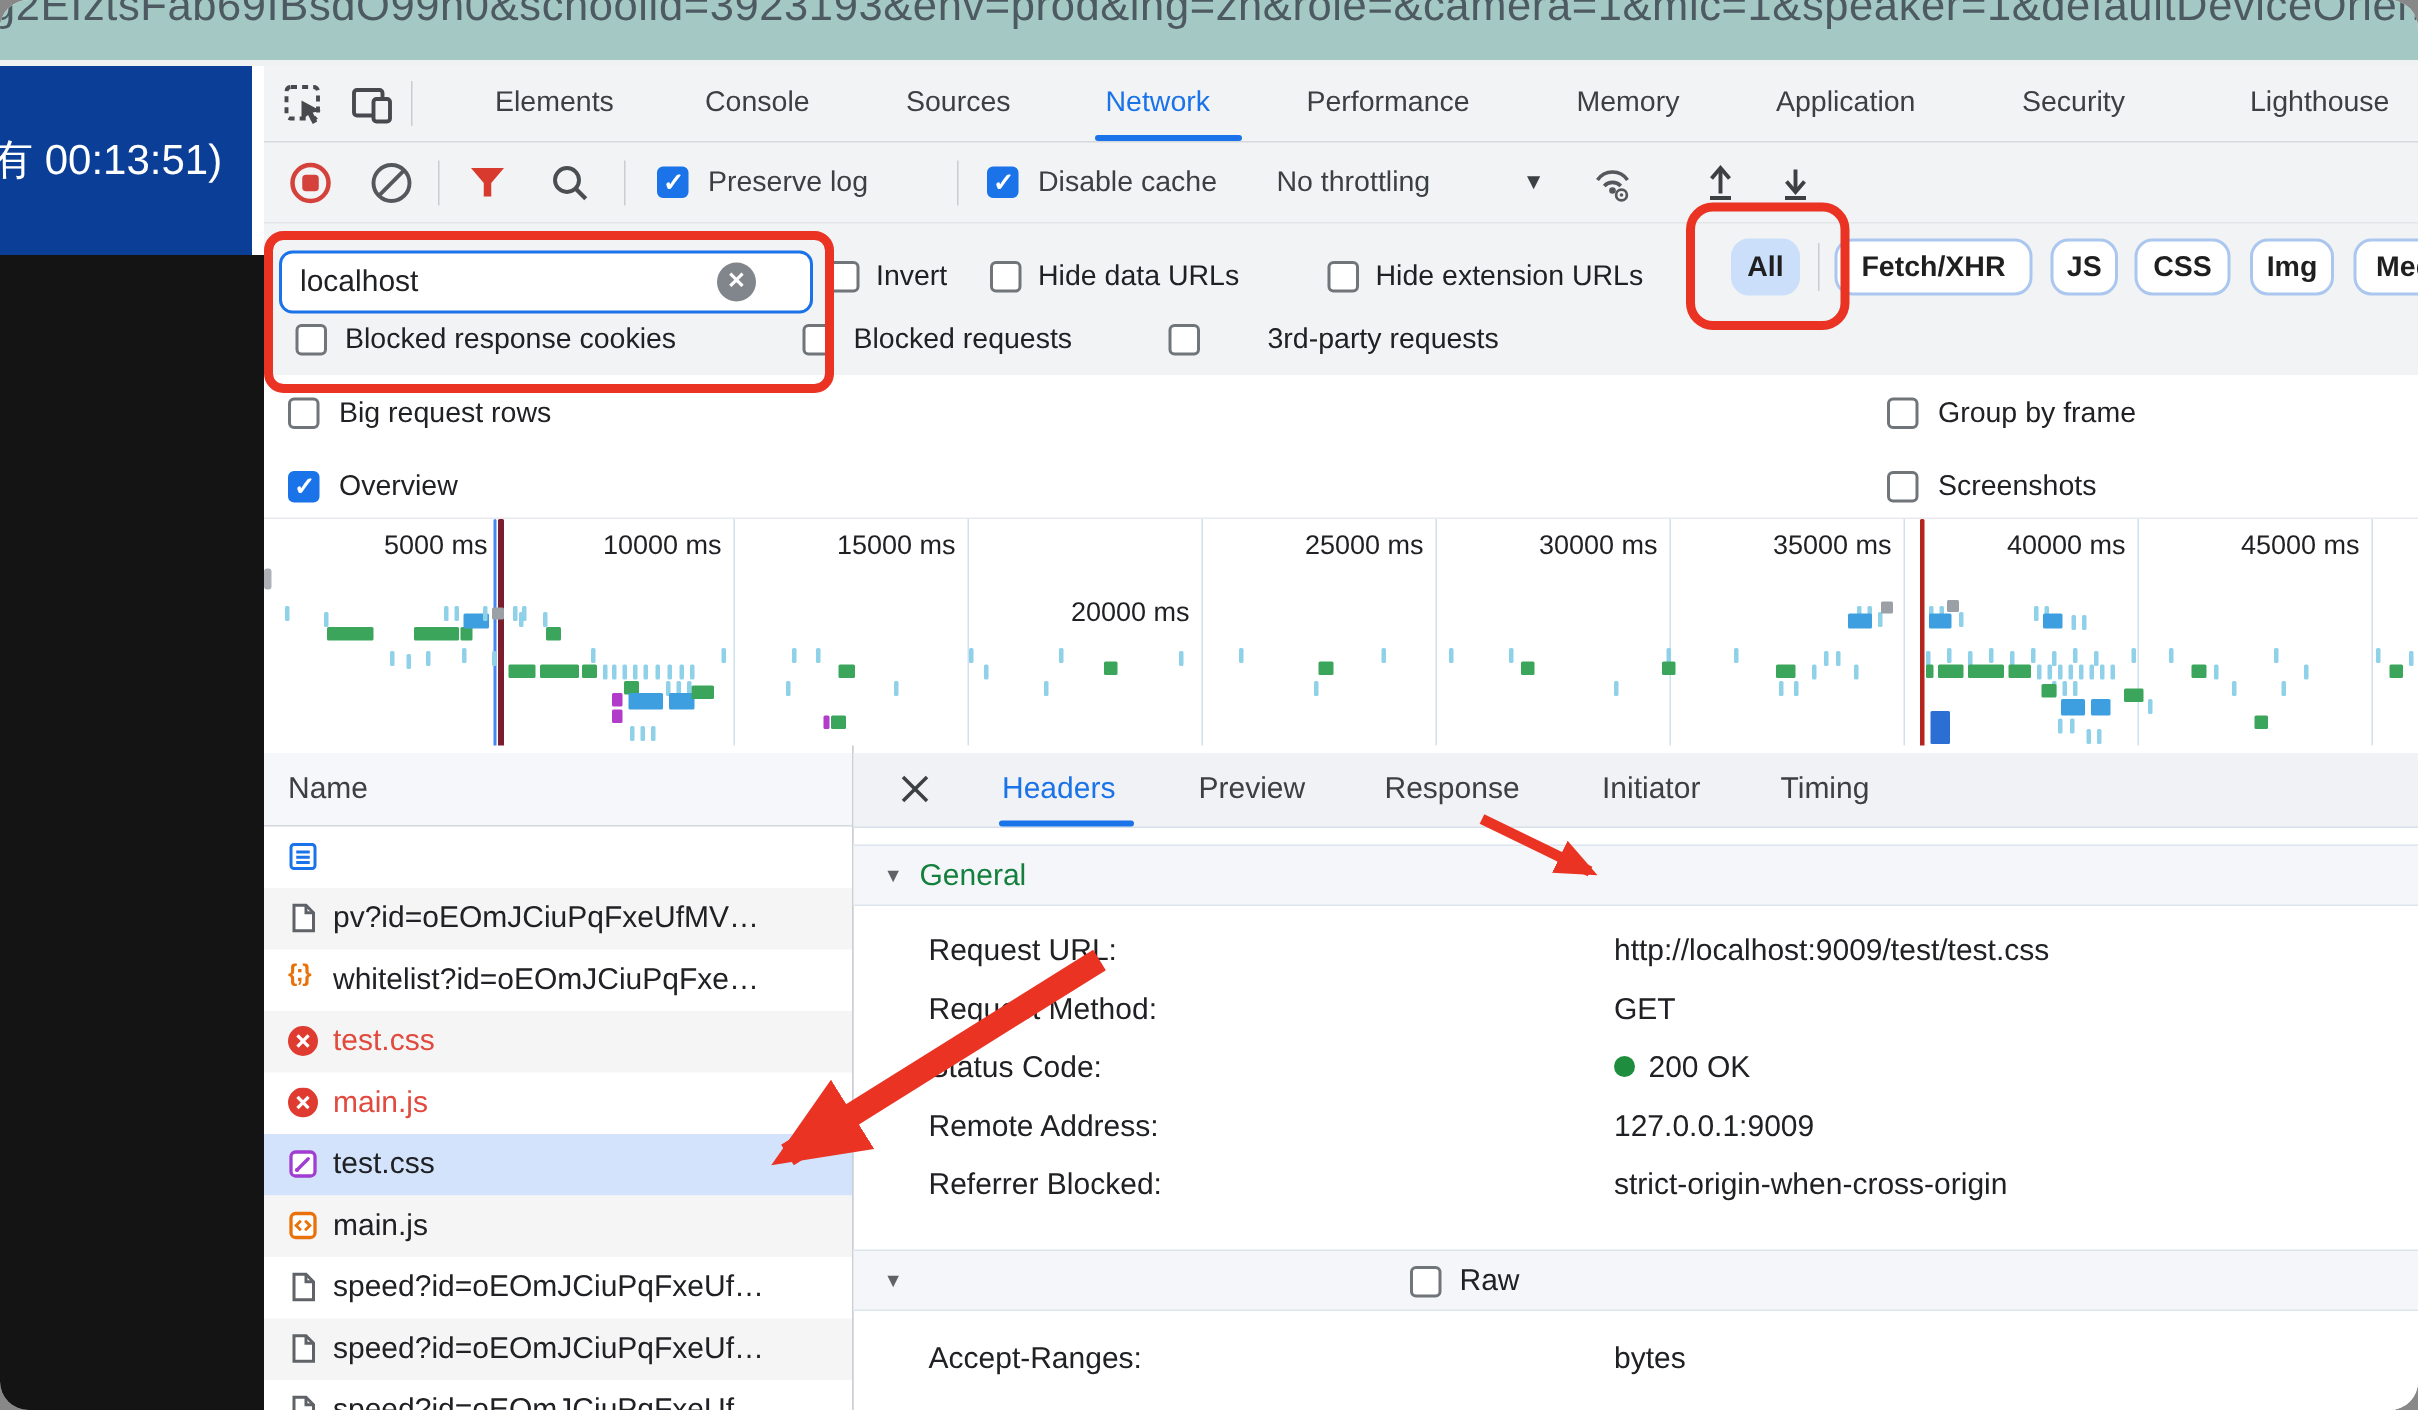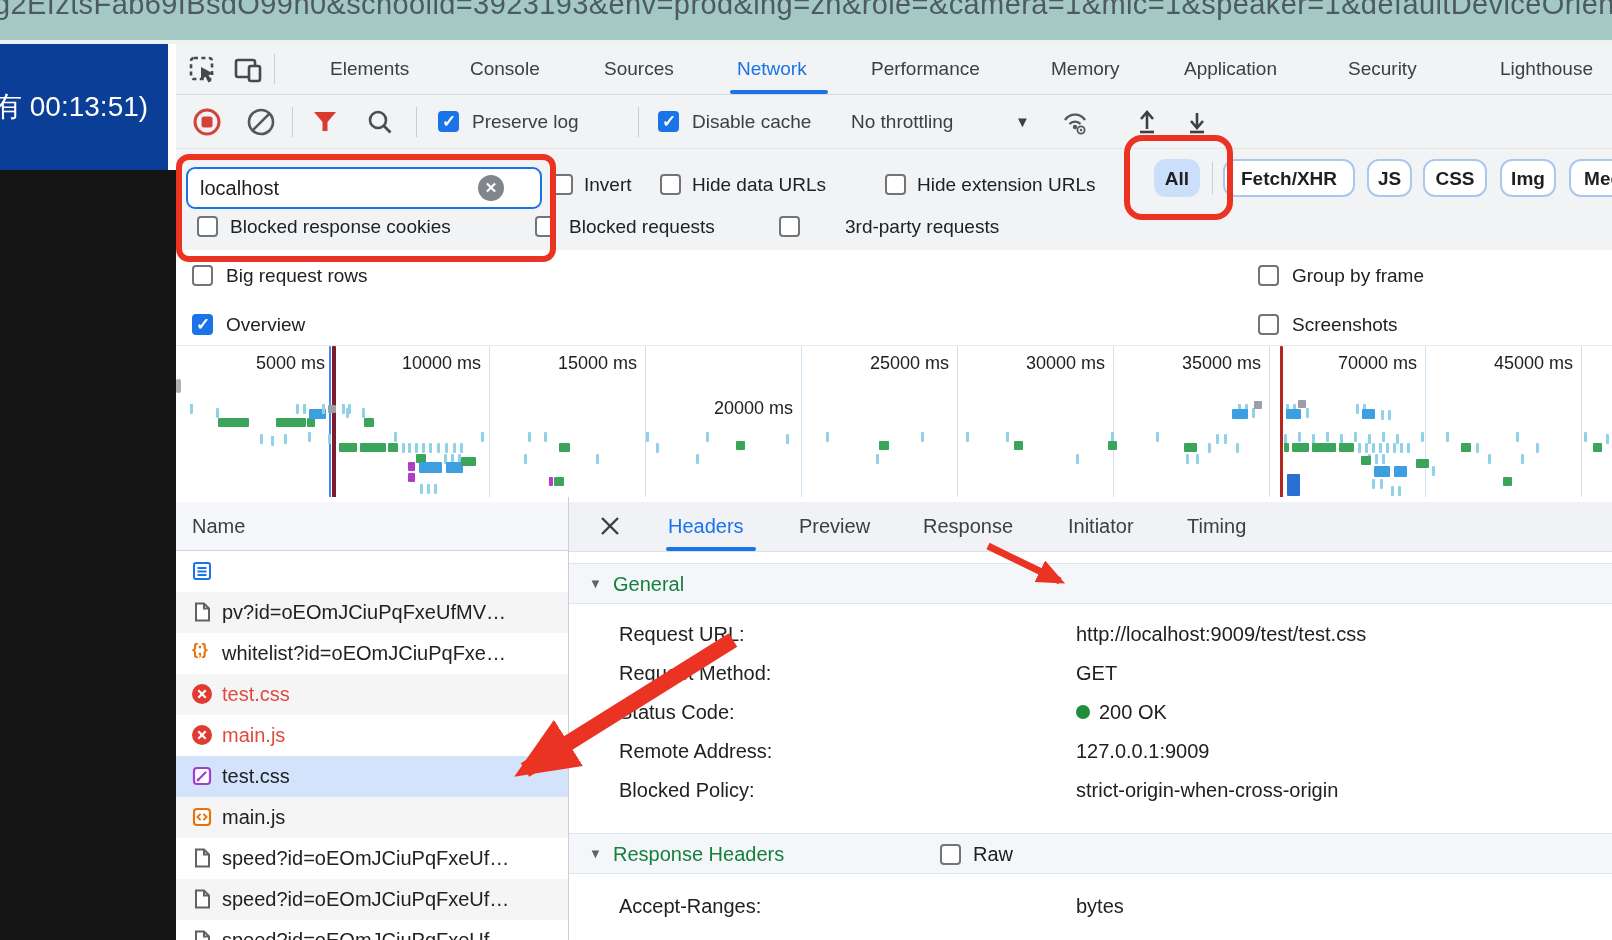--- a/index.html
+++ b/index.html
@@ -1,17 +1,17 @@
 <!DOCTYPE html>
 <html><head>
 <meta charset="utf-8">
 <style>
   html,body{margin:0;padding:0;background:#888;}
   #screen{position:relative;width:1612px;height:940px;overflow:hidden;background:#fff;
-    font-family:"Liberation Sans",sans-serif;color:#3c4043;-webkit-font-smoothing:antialiased;}
+    font-family:"Liberation Sans",sans-serif;color:#3c4043;border-radius:19px;-webkit-font-smoothing:antialiased;}
   .abs{position:absolute;}
   
   #topbar{left:0;top:0;width:1612px;height:40px;background:#a4c9c5;overflow:hidden;}
   #topbar .url{position:absolute;left:-6px;top:-12px;font-size:29px;color:#4e5a61;white-space:nowrap;letter-spacing:.4px;}
   #topstrip{left:0;top:40px;width:1612px;height:4px;background:#eef3f2;}
   
   #side-blue{left:0;top:44px;width:168px;height:126px;background:#0b3e96;overflow:hidden;}
   #side-blue .timer{position:absolute;left:-6px;top:44px;color:#fff;font-size:28px;white-space:nowrap;}
   #side-black{left:0;top:170px;width:176px;height:770px;background:#141414;}
   
@@ -223,21 +223,21 @@
         <div class="tl-label" style="left: 331px;">15000 ms</div>
         <div class="gridline" style="left: 625px;"></div>
         <div class="tl-label" style="left: 487px; margin-top: 45px;">20000 ms</div>
         <div class="gridline" style="left: 781px;"></div>
         <div class="tl-label" style="left: 643px;">25000 ms</div>
         <div class="gridline" style="left: 937px;"></div>
         <div class="tl-label" style="left: 799px;">30000 ms</div>
         <div class="gridline" style="left: 1093px;"></div>
         <div class="tl-label" style="left: 955px;">35000 ms</div>
         <div class="gridline" style="left: 1249px;"></div>
-        <div class="tl-label" style="left: 1111px;">70000 ms</div>
+        <div class="tl-label" style="left: 1111px;">40000 ms</div>
         <div class="gridline" style="left: 1405px;"></div>
         <div class="tl-label" style="left: 1267px;">45000 ms</div>
         <div class="mark" style="left: 153px; top: 0px; width: 2px; height: 152px; background: rgb(69, 133, 244);"></div>
         <div class="mark" style="left: 156px; top: 0px; width: 4px; height: 152px; background: rgb(124, 29, 46);"></div>
         <div class="mark" style="left: 1104px; top: 0px; width: 3px; height: 152px; background: rgb(179, 38, 30);"></div>
         <div class="mark" style="left: 14px; top: 58px; width: 3px; height: 10px; background: rgb(143, 209, 232);"></div>
         <div class="mark" style="left: 40px; top: 62px; width: 3px; height: 10px; background: rgb(143, 209, 232);"></div>
         <div class="mark" style="left: 42px; top: 72px; width: 31px; height: 9px; background: rgb(59, 165, 91);"></div>
         <div class="mark" style="left: 100px; top: 72px; width: 30px; height: 9px; background: rgb(59, 165, 91);"></div>
         <div class="mark" style="left: 131px; top: 72px; width: 8px; height: 9px; background: rgb(59, 165, 91);"></div>
@@ -485,27 +485,26 @@
         </div>
         <div class="kv" style="top:196px;">
           <span class="k">Status Code:</span>
           <span class="v"><span class="dot"></span><span>200 OK</span></span>
         </div>
         <div class="kv" style="top:235px;">
           <span class="k">Remote Address:</span>
           <span class="v">127.0.0.1:9009</span>
         </div>
         <div class="kv" style="top:274px;">
-          <span class="k">Blocked Policy:</span>
+          <span class="k">Referrer Blocked:</span>
           <span class="v">strict-origin-when-cross-origin</span>
         </div>
 
         <div class="sect" style="top:336px;">
           <span class="tri">▼</span>
-          <span class="ttl">Response Headers</span>
           <span class="cb" style="left:371px;top:10px;"></span>
           <span class="flabel" style="left:404px;top:8px;font-size:20px;">Raw</span>
         </div>
 
         <div class="kv" style="top:390px;">
           <span class="k">Accept-Ranges:</span>
           <span class="v">bytes</span>
         </div>
       </div>
     </div>

